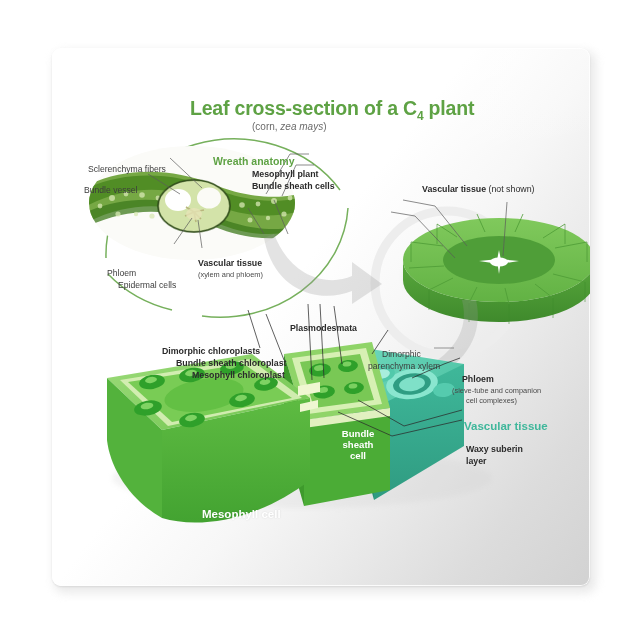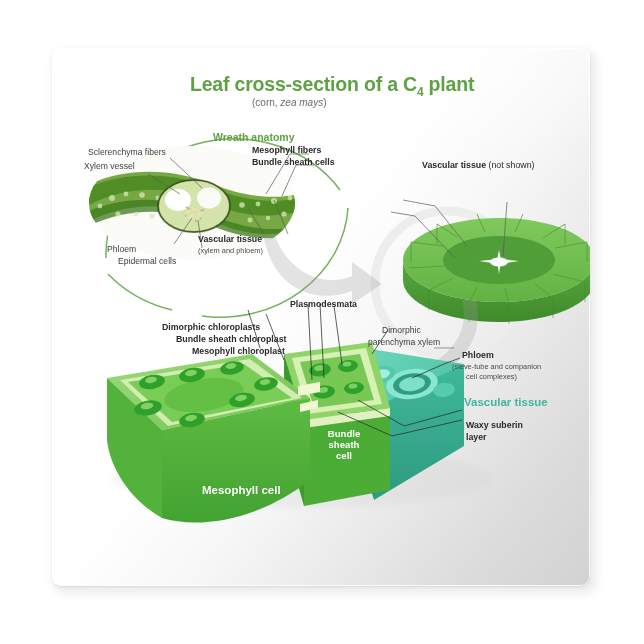--- a/index.html
+++ b/index.html
@@ -38,21 +38,21 @@
     position:absolute;inset:0;border-radius:9px;
     box-shadow:inset 0 0 0 1px rgba(255,255,255,.85);
     pointer-events:none;
   }
 
   
   #art{position:absolute;left:52px;top:48px;width:538px;height:538px;overflow:hidden;border-radius:9px;}
   #art svg{position:absolute;left:0;top:0;}
 
   
-  .t{position:absolute;white-space:nowrap;color:#3b3b3b;}
+  .t{position:absolute;white-space:nowrap;color:#3b3b3b;margin-top:24px;}
   .title{
     font-size:19.5px;font-weight:bold;color:#5ea244;letter-spacing:-.2px;
   }
   .title sub{font-size:12px;}
   .subtitle{font-size:10px;color:#6b6b6b;}
   .subtitle i{font-style:italic;}
   .sect{font-size:10.5px;font-weight:bold;color:#5ea244;}
   .lbl{font-size:8.6px;color:#3d3d3d;}
   .lbl-b{font-size:8.8px;font-weight:bold;color:#2b2b2b;}
   .lbl-sm{font-size:7.4px;color:#4a4a4a;}
@@ -322,25 +322,25 @@
         <g stroke="#6a6a6a" stroke-width=".7" fill="none">
           <path d="M 402 300 L 382 300"></path>
         </g>
       </g>
     </svg>
 
     <div class="t title" style="left:138px;top:25px;"><span>Leaf cross-section of a C</span><sub>4</sub><span> plant</span></div>
     <div class="t subtitle" style="left:200px;top:49px;"><span>(corn, </span><i>zea mays</i><span>)</span></div>
 
     <div class="t sect" style="left:161px;top:83px;">Wreath anatomy</div>
-    <div class="t lbl" style="left:36px;top:99px;">Sclerenchyma fibers</div>
-    <div class="t lbl" style="left:32px;top:113px;">Xylem vessel</div>
+    <div class="t lbl" style="left:36px;top:92px;">Sclerenchyma fibers</div>
+    <div class="t lbl" style="left:32px;top:113px;">Bundle vessel</div>
     <div class="t lbl" style="left:55px;top:196px;">Phloem</div>
     <div class="t lbl" style="left:66px;top:208px;">Epidermal cells</div>
-    <div class="t lbl-b" style="left:200px;top:97px;">Mesophyll fibers</div>
+    <div class="t lbl-b" style="left:200px;top:97px;">Mesophyll plant</div>
     <div class="t lbl-b" style="left:200px;top:109px;">Bundle sheath cells</div>
     <div class="t lbl-b" style="left:146px;top:186px;">Vascular tissue</div>
     <div class="t lbl-sm" style="left:146px;top:198px;">(xylem and phloem)</div>
 
     <div class="t lbl-b" style="left:370px;top:112px;"><span>Vascular tissue</span> <span style="font-weight:normal;">(not shown)</span></div>
 
     <div class="t lbl-b" style="left:110px;top:274px;">Dimorphic chloroplasts</div>
     <div class="t lbl-b" style="left:124px;top:286px;">Bundle sheath chloroplast</div>
     <div class="t lbl-b" style="left:124px;top:298px;padding-left:16px;">Mesophyll chloroplast</div>
     <div class="t lbl-b" style="left:238px;top:251px;text-align:right;">Plasmodesmata</div>
@@ -351,20 +351,20 @@
     <div class="t lbl-b" style="left:410px;top:302px;">Phloem</div>
     <div class="t lbl-sm" style="left:400px;top:314px;">(sieve-tube and companion</div>
     <div class="t lbl-sm" style="left:414px;top:324px;">cell complexes)</div>
 
     <div class="t teal" style="left:412px;top:348px;">Vascular tissue</div>
 
     <div class="t lbl-b" style="left:414px;top:372px;">Waxy suberin</div>
     <div class="t lbl-b" style="left:414px;top:384px;">layer</div>
 
     <div class="t onimg" style="left:150px;top:436px;">Mesophyll cell</div>
-    <div style="position:absolute;left:262px;top:380px;width:60px;" class="onimg-sm">
+    <div style="position:absolute;left:276px;top:380px;width:60px;" class="onimg-sm">
       <span>Bundle</span><br>
       <span>sheath</span><br>
       <span>cell</span>
     </div>
 
   </div>
 </div>
 
 </body></html>

